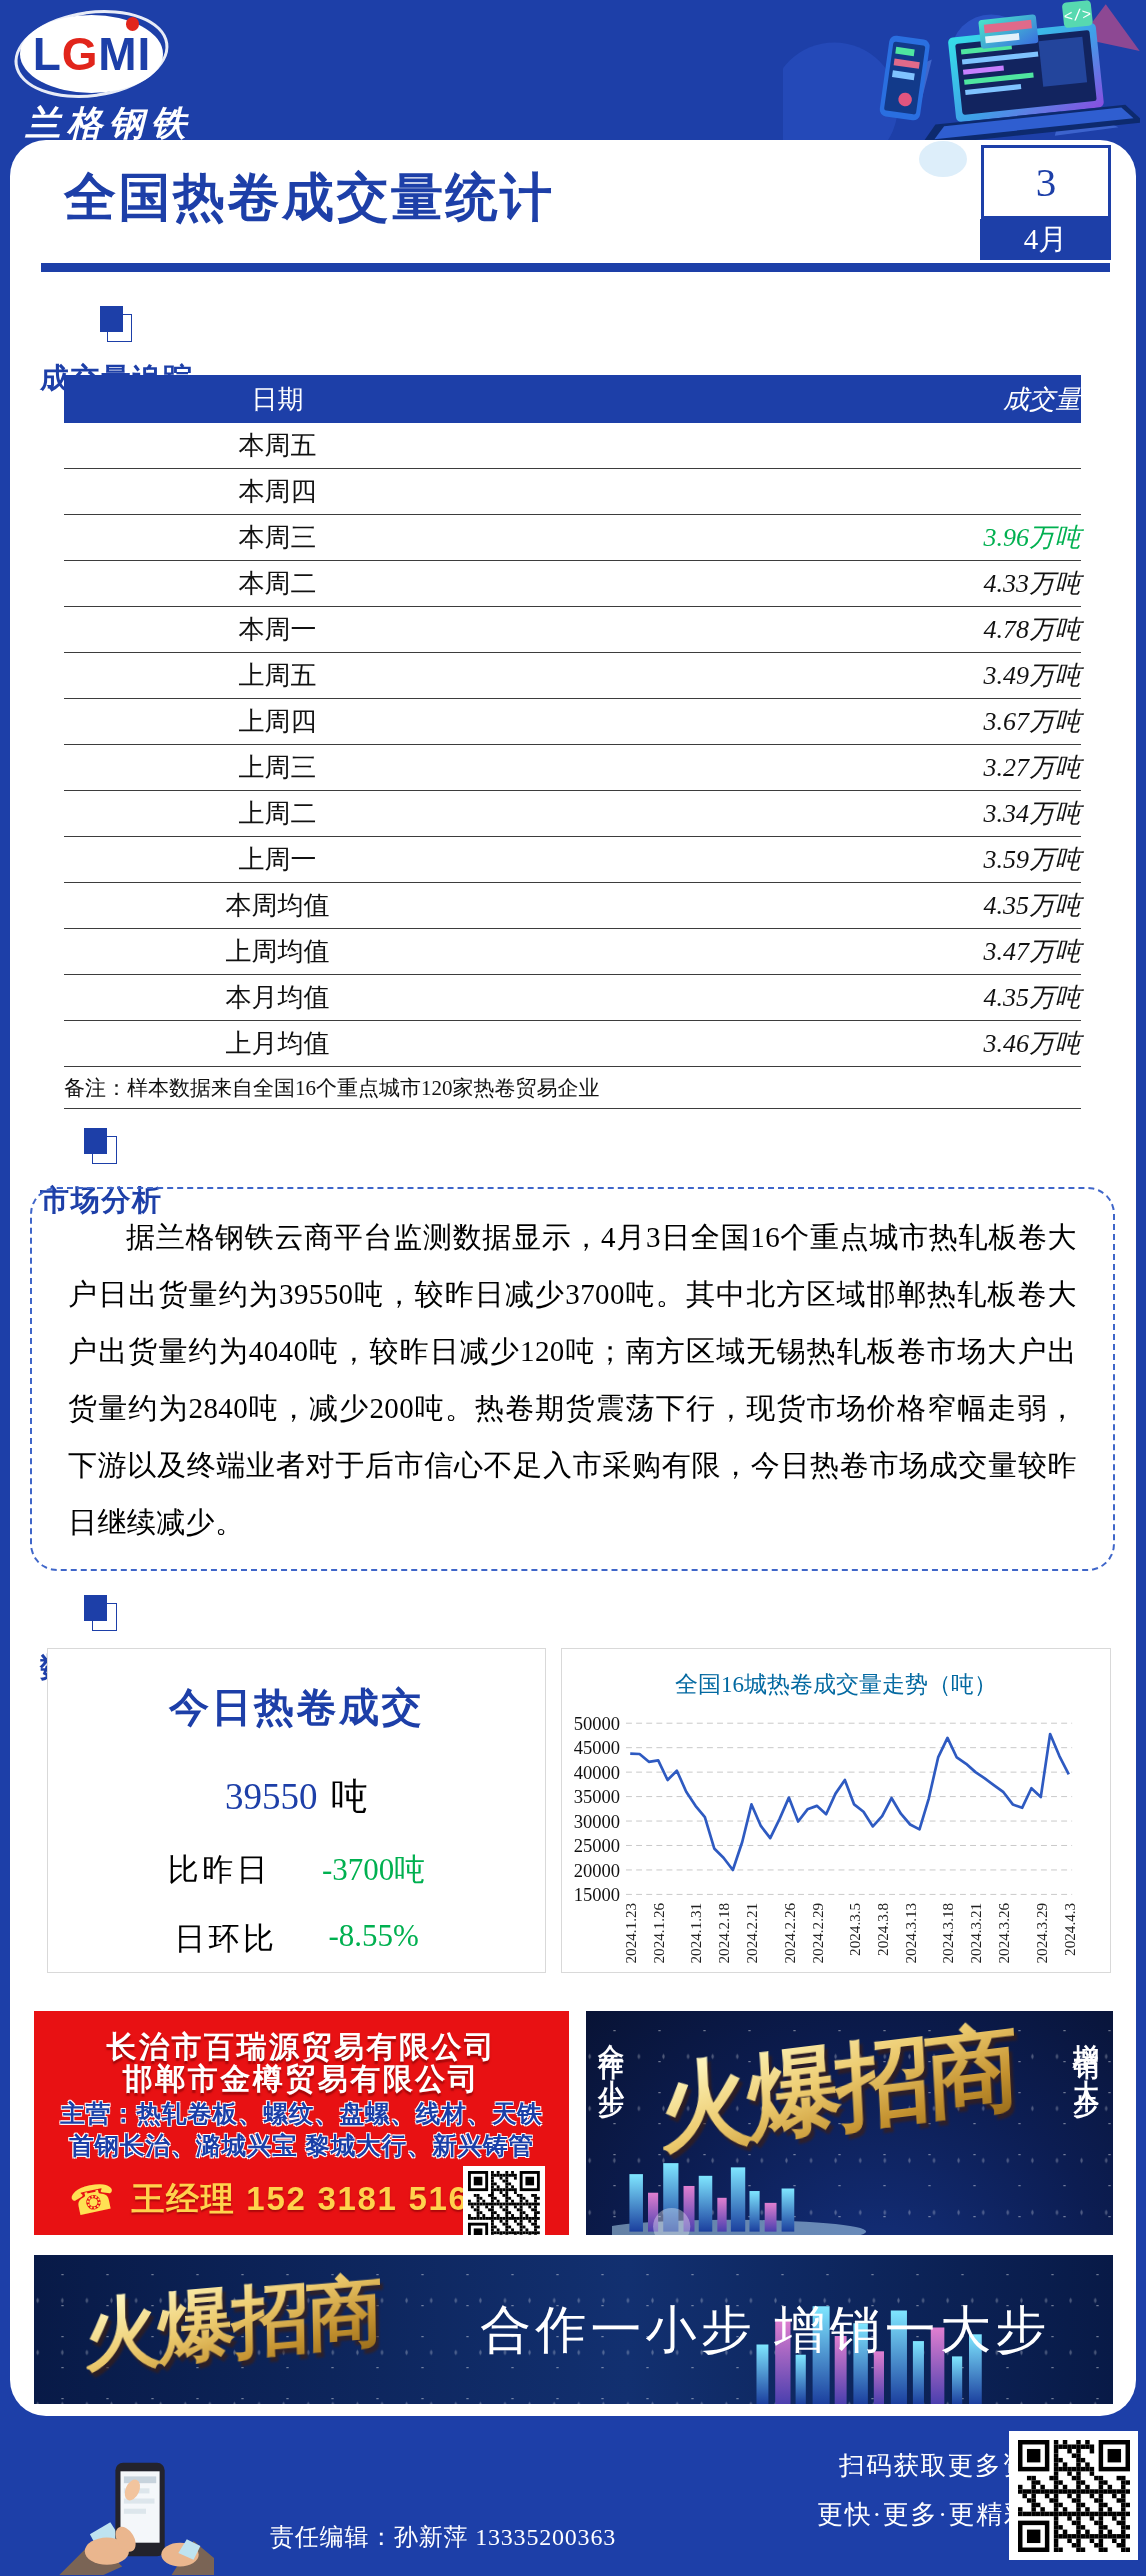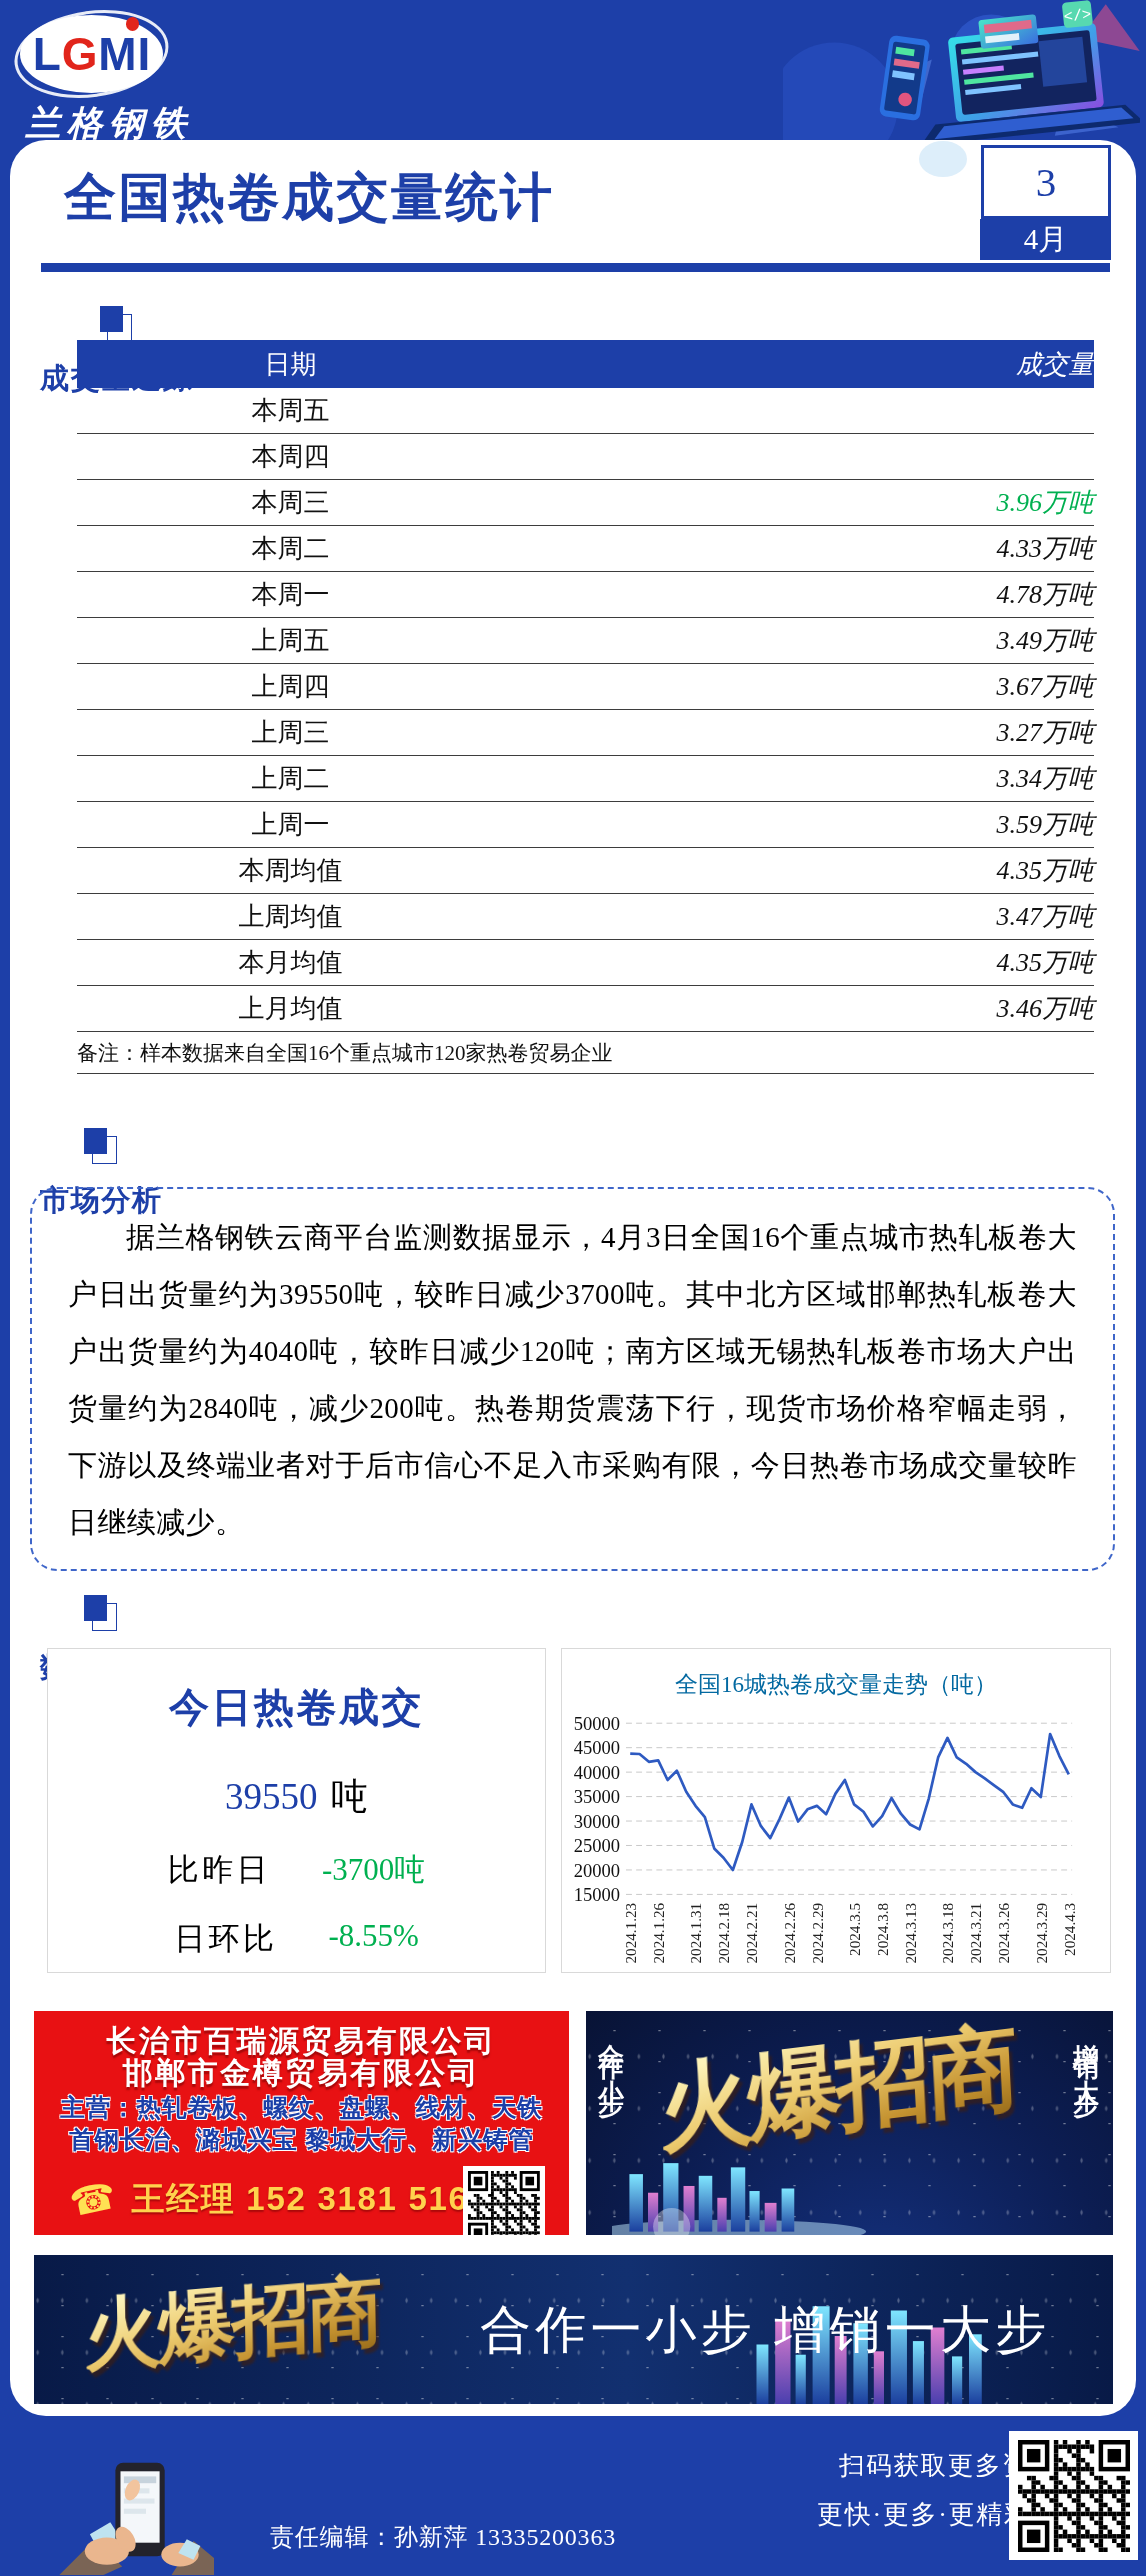--- a/index.html
+++ b/index.html
@@ -29,21 +29,21 @@
   .date-month{position:absolute;left:980px;top:219px;width:131px;height:41px;background:var(--blue);color:#fff;
     display:flex;align-items:center;justify-content:center;font-size:29px;}
   .title-rule{position:absolute;left:41px;top:263px;width:1069px;height:8.5px;background:var(--blue);}
   
   .section{position:absolute;display:flex;align-items:center;gap:17px;flex-direction:column;}
   .bullet{position:relative;width:34px;height:36px;flex:0 0 auto;}
   .bullet .sq1{position:absolute;left:0;top:0;width:23px;height:26px;background:var(--blue);z-index:1;}
   .bullet .sq2{position:absolute;left:7.6px;top:7.6px;width:23px;height:26px;border:1.7px solid var(--blue);}
   .section-label{font-family:"Liberation Sans",sans-serif;font-weight:bold;font-size:29px;color:var(--blue);letter-spacing:1.7px;}
   
-  .vol-table{position:absolute;left:64px;top:340px;width:1017px;font-size:26px;color:#111;margin-left:13px;}
+  .vol-table{position:absolute;left:64px;top:375px;width:1017px;font-size:26px;color:#111;}
   .thead{display:flex;height:48px;background:var(--blue);color:#fff;align-items:center;}
   .col1{width:42%;text-align:center;} .col2{width:58%;text-align:right;font-style:italic;}
   .trow{display:flex;height:45px;align-items:center;border-bottom:1.7px solid #3d3d3d;}
   .trow .green{color:var(--green);}
   .tnote{height:34px;padding-top:6.8px;border-bottom:1.7px solid #3d3d3d;font-size:21px;color:#111;}
   
   .dashed-box{position:absolute;left:30px;top:1187px;width:1085px;height:384px;box-sizing:border-box;
     border:2.5px dashed #3f66c9;border-radius:27px;padding:20.4px 36px;}
   .analysis-text{font-size:29px;line-height:57px;color:#000;text-align:justify;text-indent:2em;letter-spacing:0.4px;}
   
@@ -305,21 +305,21 @@
         <text transform="translate(418.9 301) rotate(-90)" text-anchor="end" font-size="18" fill="#222" font-family="Liberation Serif, serif">2024.3.13</text>
         <text transform="translate(463.2 301) rotate(-90)" text-anchor="end" font-size="18" fill="#222" font-family="Liberation Serif, serif">2024.3.18</text>
         <text transform="translate(496.4 301) rotate(-90)" text-anchor="end" font-size="18" fill="#222" font-family="Liberation Serif, serif">2024.3.21</text>
         <text transform="translate(529.6 301) rotate(-90)" text-anchor="end" font-size="18" fill="#222" font-family="Liberation Serif, serif">2024.3.26</text>
         <text transform="translate(573.8 301) rotate(-90)" text-anchor="end" font-size="18" fill="#222" font-family="Liberation Serif, serif">2024.3.29</text>
         <text transform="translate(607.0 301) rotate(-90)" text-anchor="end" font-size="18" fill="#222" font-family="Liberation Serif, serif">2024.4.3</text>
       </svg>
   </div>
 
   <div class="red-banner">
-    <div id="red-companies" style="padding-top:14px;">
+    <div id="red-companies" style="padding-top:20px;">
         <div class="company-line">长治市百瑞源贸易有限公司</div>
         <div class="company-line">邯郸市金樽贸易有限公司</div>
       </div>
     <div class="main-lines" id="red-mainlines">
         <div class="main-line">主营：热轧卷板、螺纹、盘螺、线材、天铁</div>
         <div class="main-line">首钢长治、潞城兴宝 黎城大行、新兴铸管</div>
       </div>
     <div class="phone-row">
       <span class="phone-glyph">☎</span>
       <span class="phone-text">王经理 152 3181 5168</span>

